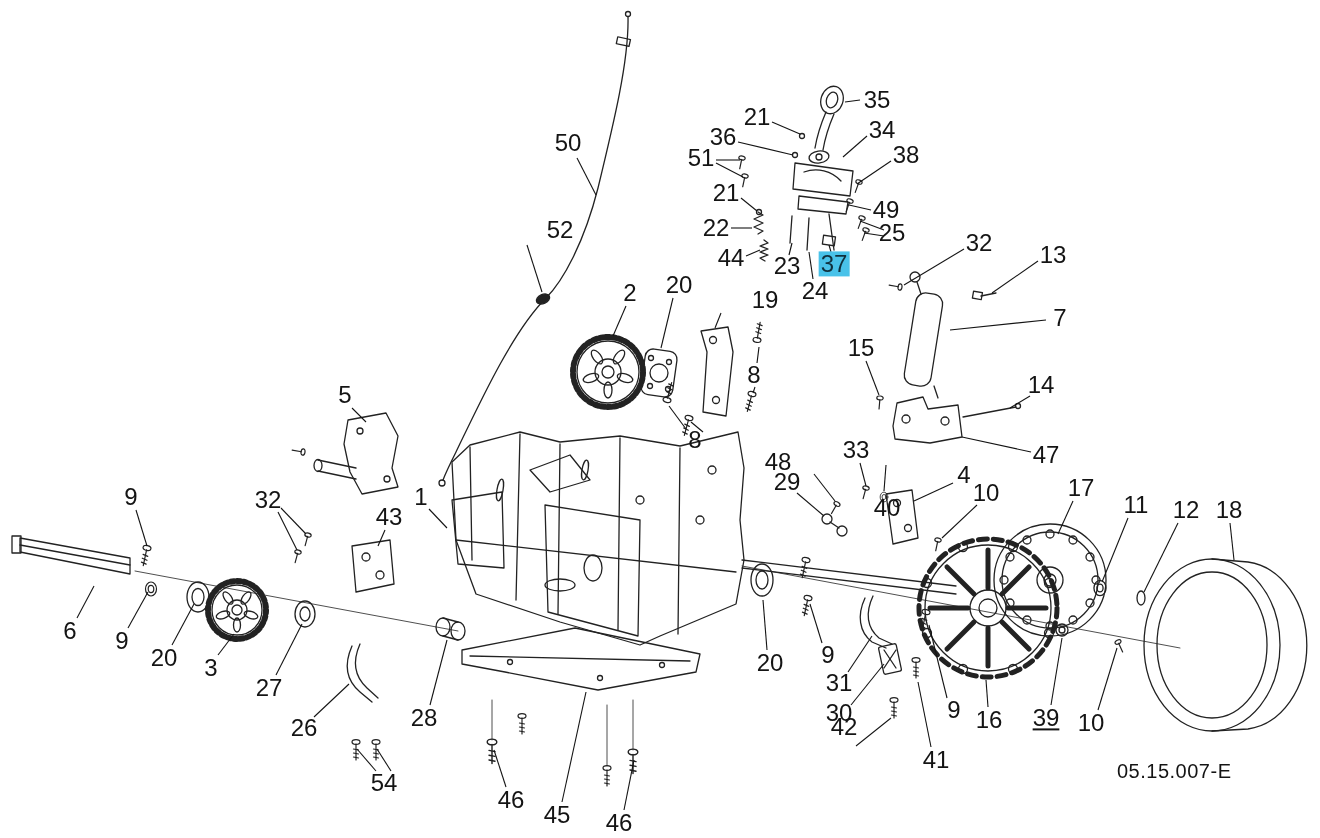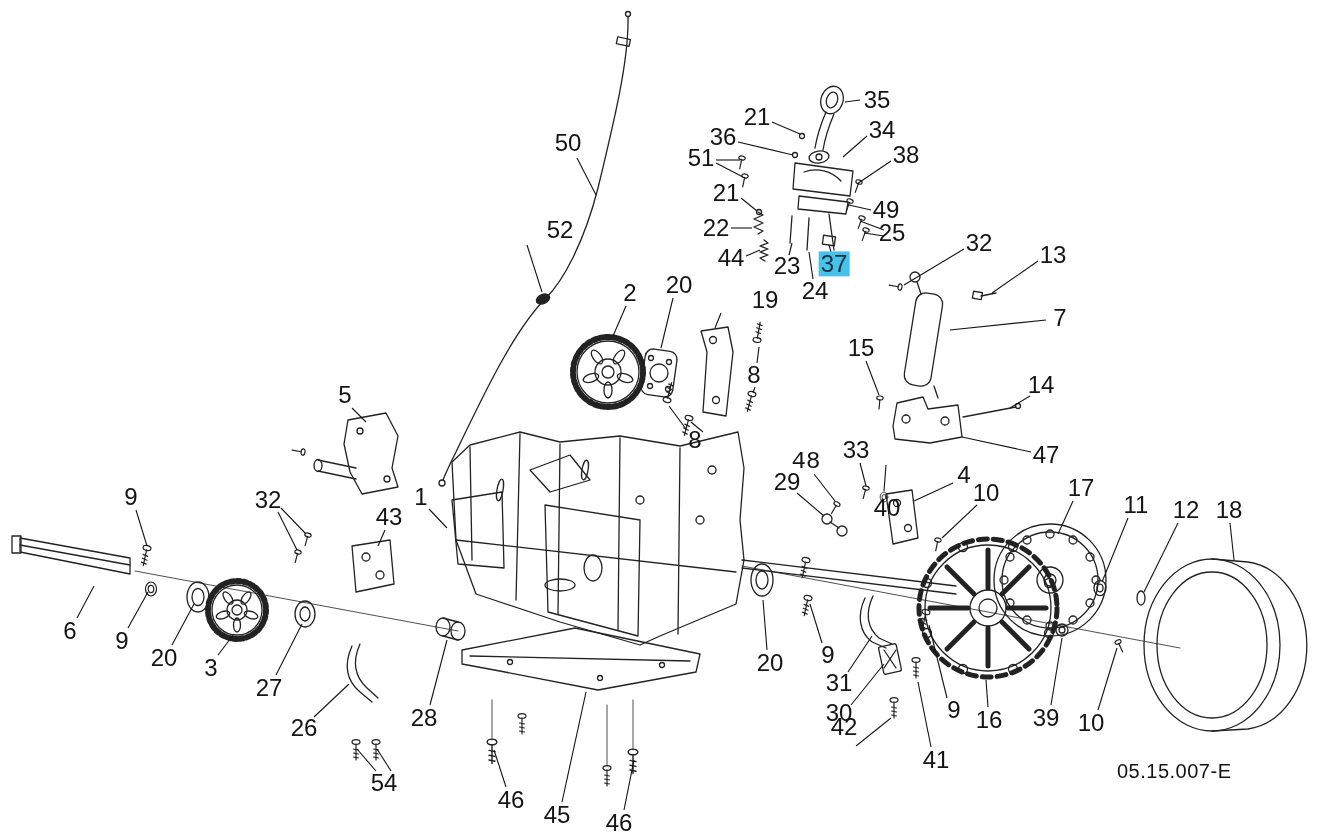--- a/index.html
+++ b/index.html
@@ -417,21 +417,21 @@
       <span class="callout" style="left: 679px; top: 285px;">20</span>
       <span class="callout" style="left: 724px; top: 300px; margin-left: 41px;">19</span>
       <span class="callout" style="left: 754px; top: 375px;">8</span>
       <span class="callout" style="left: 861px; top: 348px;">15</span>
       <span class="callout" style="left: 1041px; top: 385px;">14</span>
       <span class="callout" style="left: 695px; top: 440px;">8</span>
       <span class="callout" style="left: 1046px; top: 455px;">47</span>
       <span class="callout" style="left: 345px; top: 395px;">5</span>
       <span class="callout" style="left: 856px; top: 450px;">33</span>
       <span class="callout" style="left: 887px; top: 460px; margin-top: 48px;">40</span>
-      <span class="callout" style="left: 806px; top: 462px; font-family: Liberation Mono, monospace;">48</span>
+      <span class="callout" style="left: 778px; top: 462px;">48</span>
       <span class="callout" style="left: 787px; top: 482px;">29</span>
       <span class="callout" style="left: 964px; top: 475px;">4</span>
       <span class="callout" style="left: 986px; top: 493px;">10</span>
       <span class="callout" style="left: 1081px; top: 488px;">17</span>
       <span class="callout" style="left: 1136px; top: 505px;">11</span>
       <span class="callout" style="left: 1186px; top: 510px;">12</span>
       <span class="callout" style="left: 1229px; top: 510px;">18</span>
       <span class="callout" style="left: 131px; top: 497px;">9</span>
       <span class="callout" style="left: 268px; top: 500px;">32</span>
       <span class="callout" style="left: 389px; top: 517px;">43</span>
@@ -448,19 +448,19 @@
       <span class="callout" style="left: 557px; top: 815px;">45</span>
       <span class="callout" style="left: 619px; top: 823px;">46</span>
       <span class="callout" style="left: 770px; top: 663px;">20</span>
       <span class="callout" style="left: 828px; top: 655px;">9</span>
       <span class="callout" style="left: 839px; top: 683px;">31</span>
       <span class="callout" style="left: 839px; top: 713px;">30</span>
       <span class="callout" style="left: 844px; top: 727px;">42</span>
       <span class="callout" style="left: 936px; top: 760px;">41</span>
       <span class="callout" style="left: 954px; top: 710px;">9</span>
       <span class="callout" style="left: 989px; top: 720px;">16</span>
-      <span class="callout" style="left: 1046px; top: 718px;">39</span>
+      <span class="callout" style="left: 1046px; top: 718px; text-decoration: underline;">39</span>
       <span class="callout" style="left: 1091px; top: 723px;">10</span>
     </div>
 
   <div class="doc-code">05.15.007-E</div>
 
 </div>
 
 </body></html>

